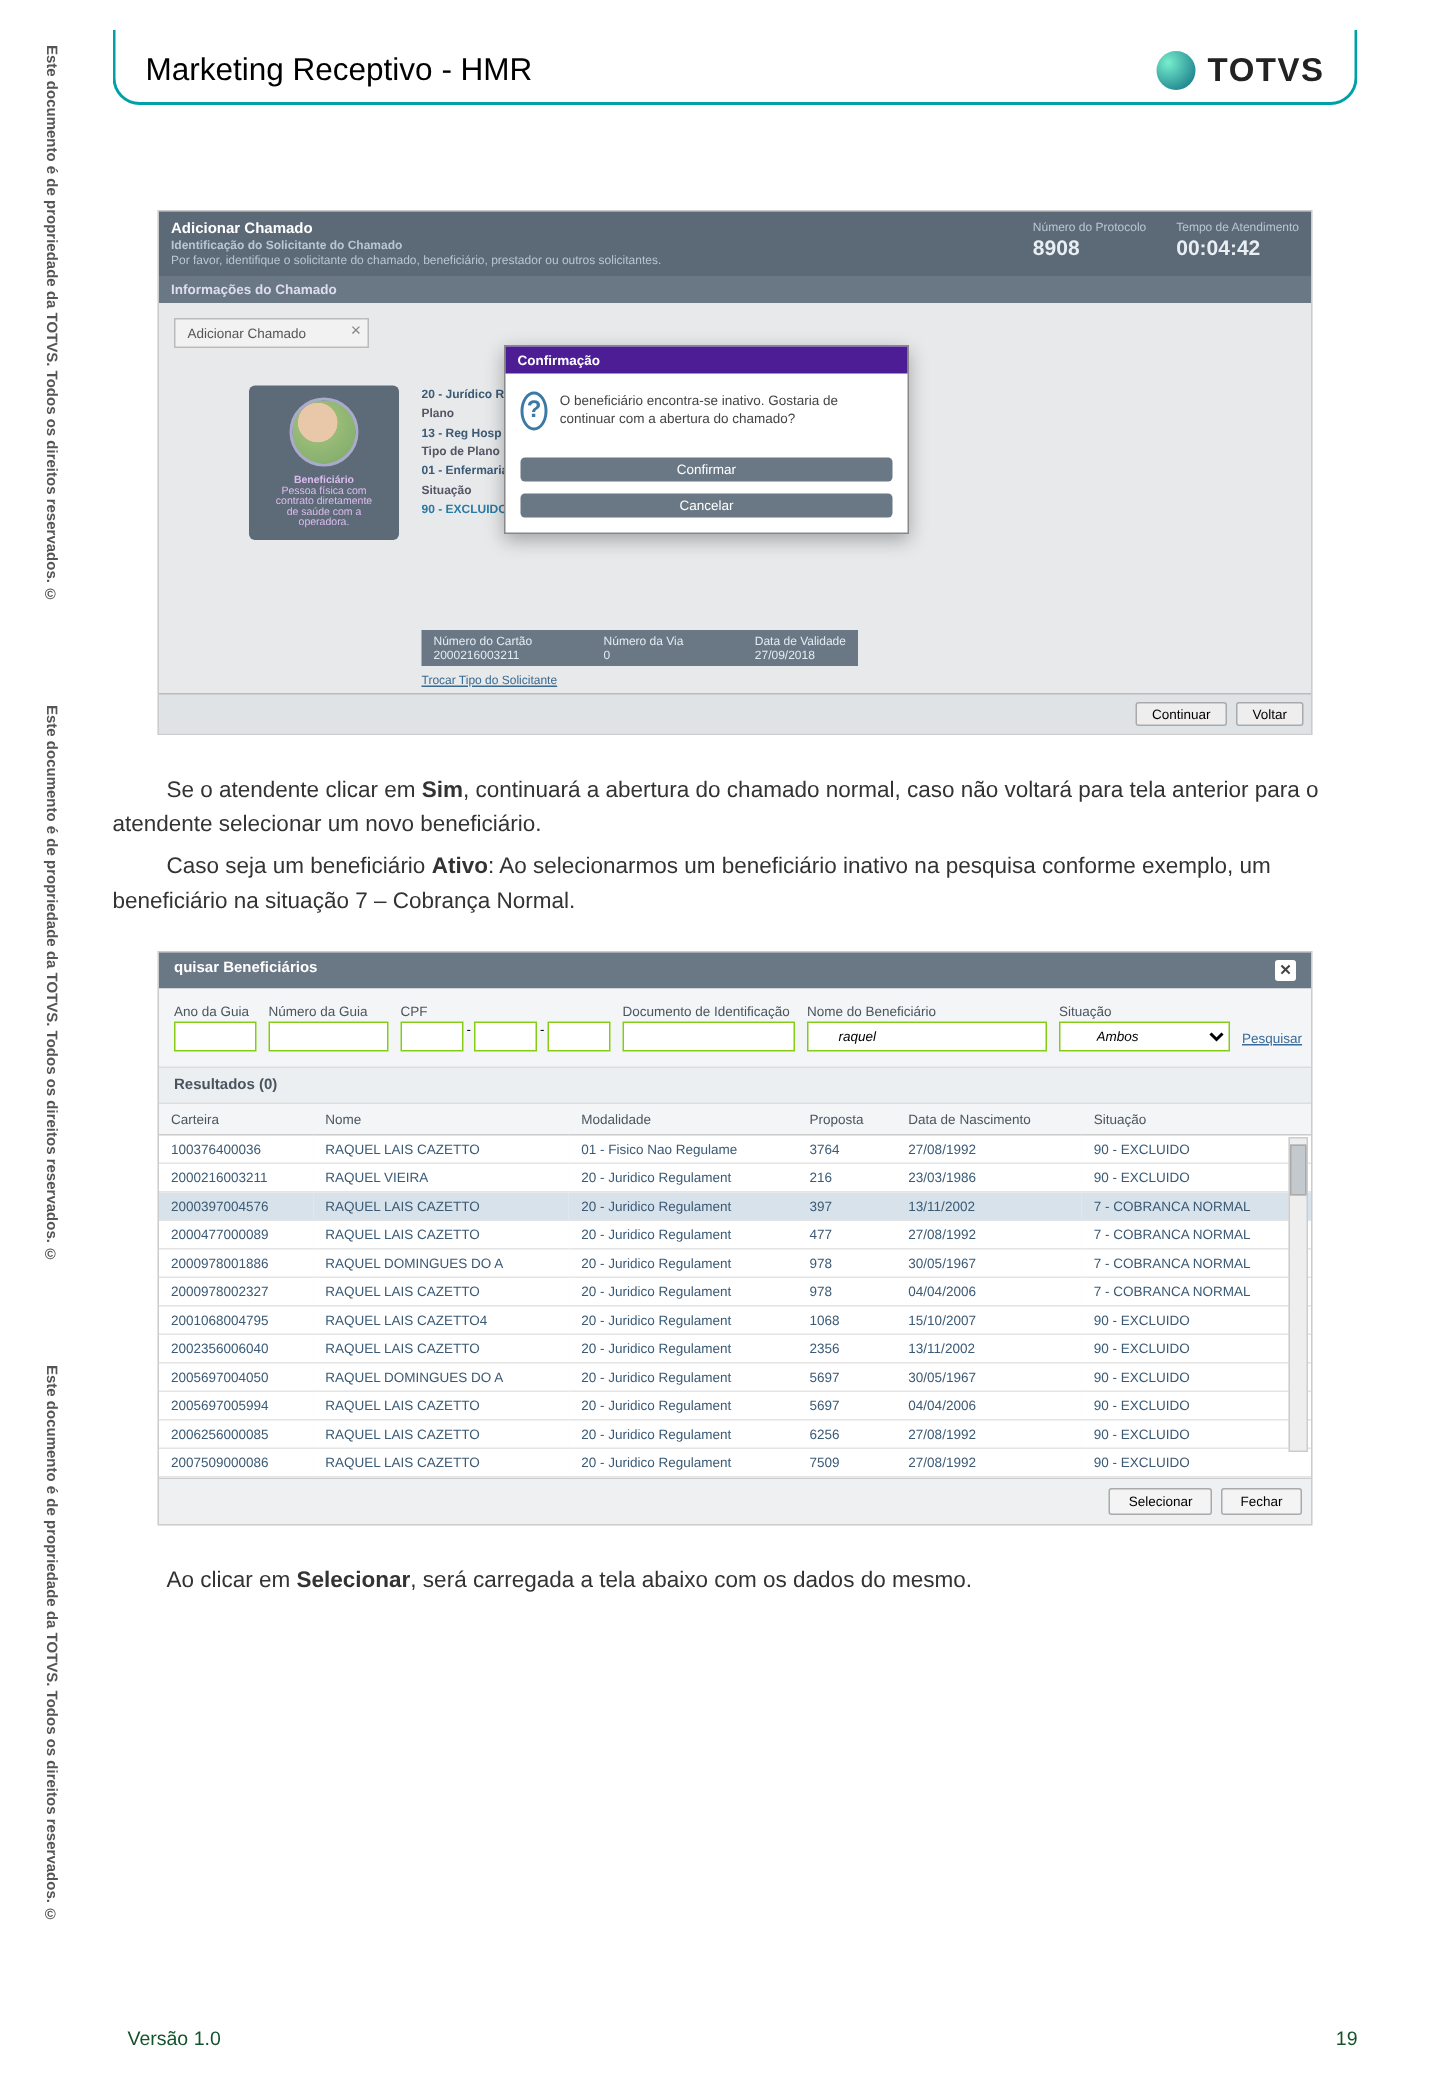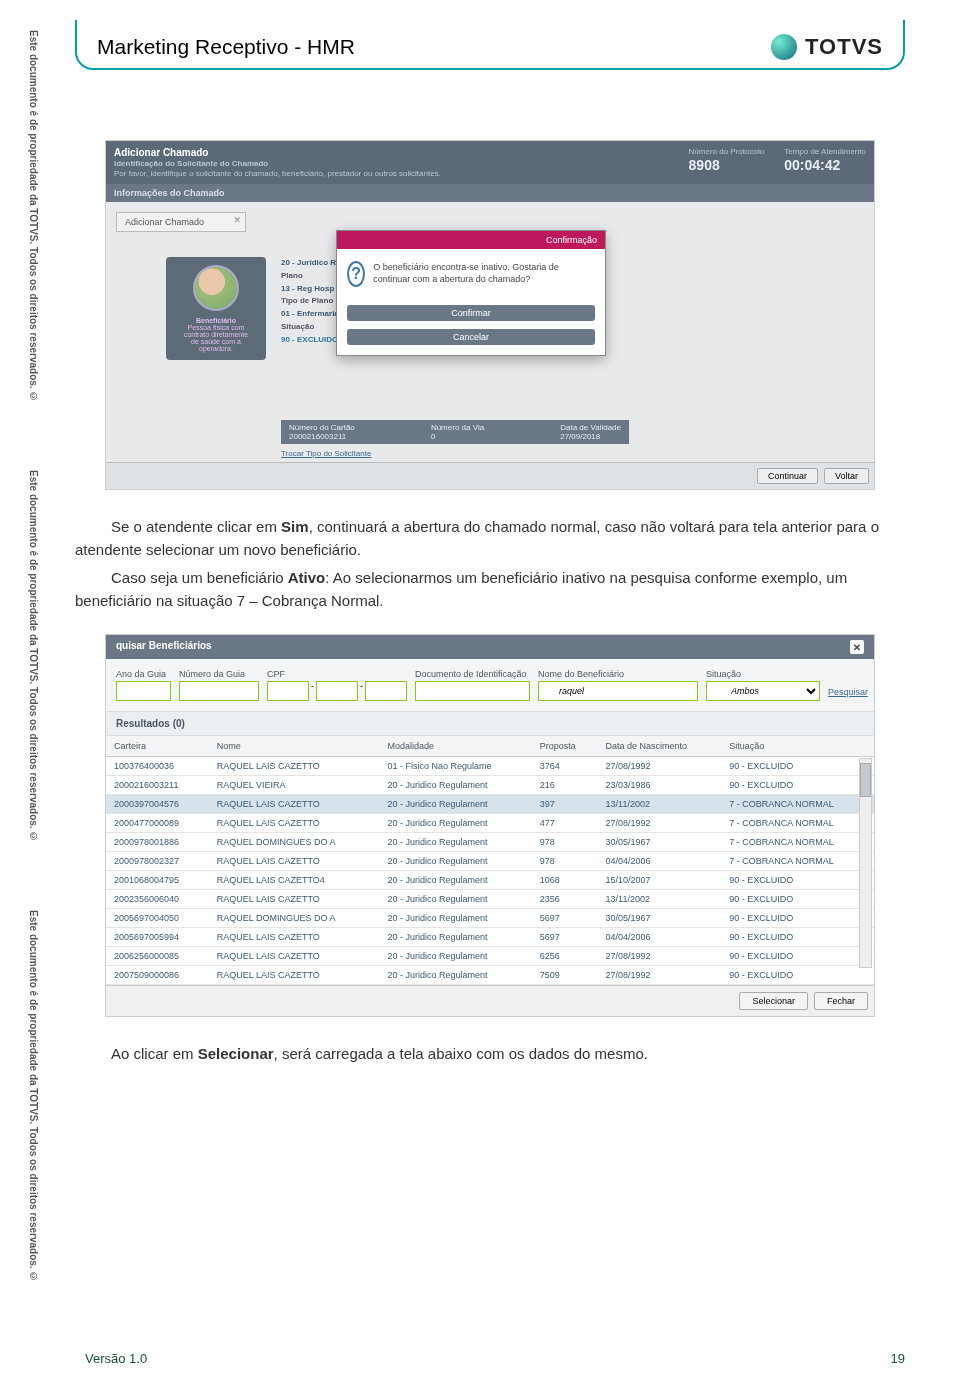--- a/index.html
+++ b/index.html
@@ -128,21 +128,21 @@
   .benef-info .hdr-line { color:#556; font-weight:bold; }
   .benef-info .val-line { color:#3a5a75; font-weight:bold; }
   .benef-info .situ { color:#2a7aa3; font-weight:bold; }
   .benef-bar {
     position:absolute;
     left:175px; bottom:18px;
     background:#6a7785;
     color:#e3ecf2;
     font-size:8px;
     padding:3px 8px;
-    width:348px;
+    width:291px;
     display:flex;
     justify-content:space-between;
   }
   .troc-link {
     position:absolute;
     left:175px; bottom:4px;
     color:#3a6a90;
     font-size:8px;
     text-decoration:underline;
   }
@@ -164,26 +164,25 @@
   
   .dialog {
     position:absolute;
     left: 230px; top: 28px;
     width: 270px;
     background:#fff;
     border:1px solid #888;
     box-shadow: 0 4px 12px rgba(0,0,0,0.3);
   }
   .dialog-title {
-    background:#be185d;
+    background:#4c1d95;
     color:#fff;
     font-size:9px;
-    font-weight:normal;
+    font-weight:bold;
     padding:4px 8px;
-    text-align:right;
   }
   .dialog-body {
     padding: 12px 10px;
     display:flex;
     gap:8px;
     align-items:center;
     font-size:9px;
     color:#444;
     line-height:1.3;
   }

